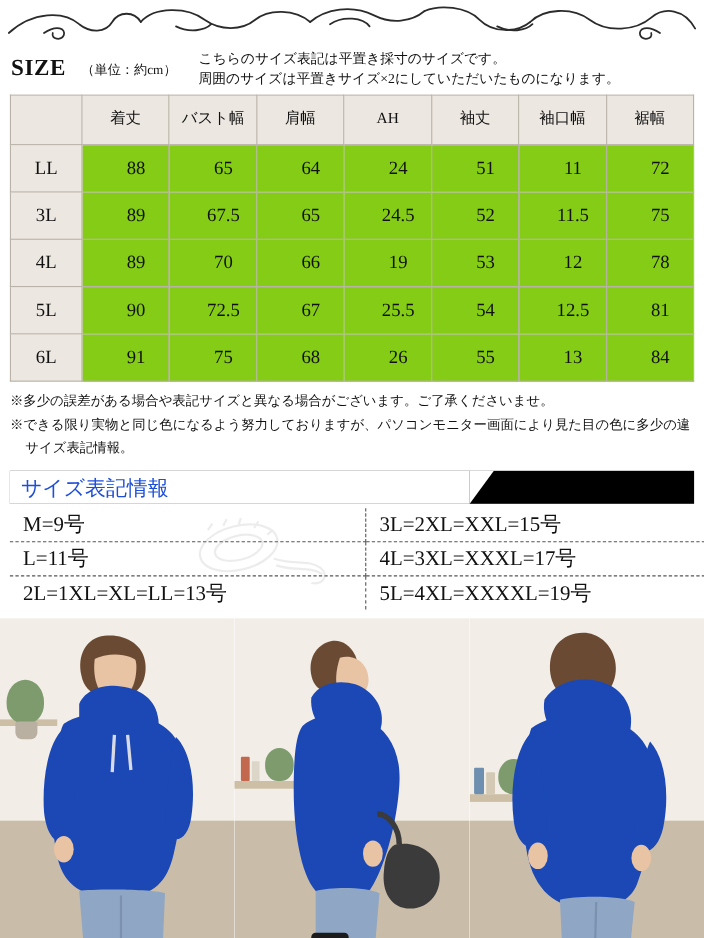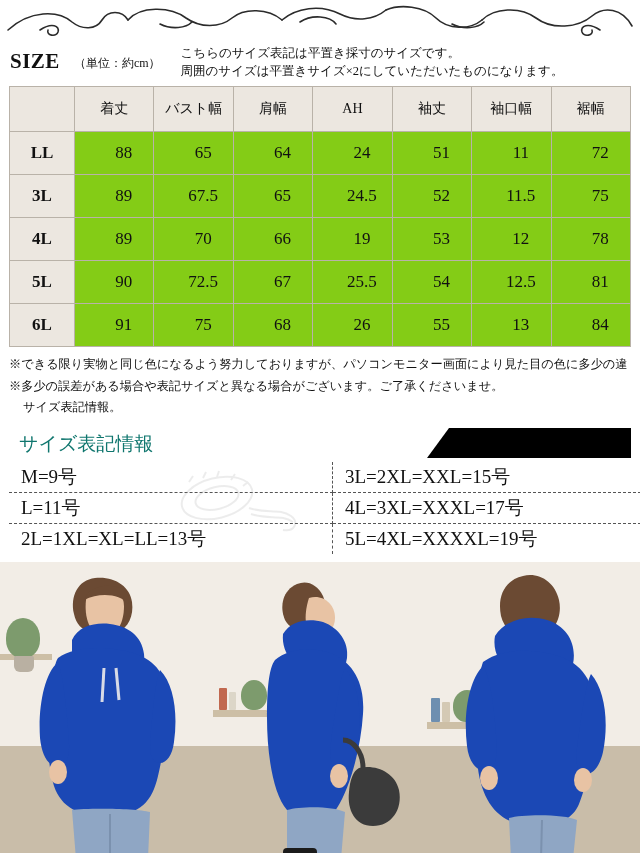--- a/index.html
+++ b/index.html
@@ -72,21 +72,21 @@
     font-weight: normal;
     height: 42px;
     line-height: 1.15;
   }
   .size-table thead th.corner {
     width: 62px;
   }
   .size-table tbody th {
     background: #ece7e0;
     font-size: 17px;
-    font-weight: bold;
+    font-weight: normal;
   }
   .size-table tbody td {
     background: #84cc16;
     padding-left: 20px;
   }
 
   
   .notes {
     width: 622px;
     margin: 8px auto 0 auto;
@@ -120,21 +120,21 @@
     left: 418px; top: 0;
     width: 0; height: 0;
     border-top: 30px solid #ffffff;
     border-right: 22px solid transparent;
   }
   .banner-text {
     position: absolute;
     left: 10px; top: 3px;
     font-size: 19px;
     font-family: "Liberation Serif", serif;
-    color: #0f766e;
+    color: #1d4ed8;
   }
 
   
   .conv-wrap {
     width: 622px;
     margin: 4px auto 0 auto;
     position: relative;
   }
   .conv-table {
     border-collapse: collapse;
@@ -290,22 +290,22 @@
       <td>68</td>
       <td>26</td>
       <td>55</td>
       <td>13</td>
       <td>84</td>
     </tr>
   </tbody>
 </table>
 
 <div class="notes">
+  <p>※多少の誤差がある場合や表記サイズと異なる場合がございます。ご了承くださいませ。</p>
   <p>※できる限り実物と同じ色になるよう努力しておりますが、パソコンモニター画面により見た目の色に多少の違</p>
-  <p>※多少の誤差がある場合や表記サイズと異なる場合がございます。ご了承くださいませ。</p>
   <p class="indent">サイズ表記情報。</p>
 </div>
 
 <div class="banner-wrap">
   <div class="banner-bg"></div>
   <div class="banner-white"></div>
   <div class="banner-tri"></div>
   <div class="banner-text">サイズ表記情報</div>
 </div>
 

